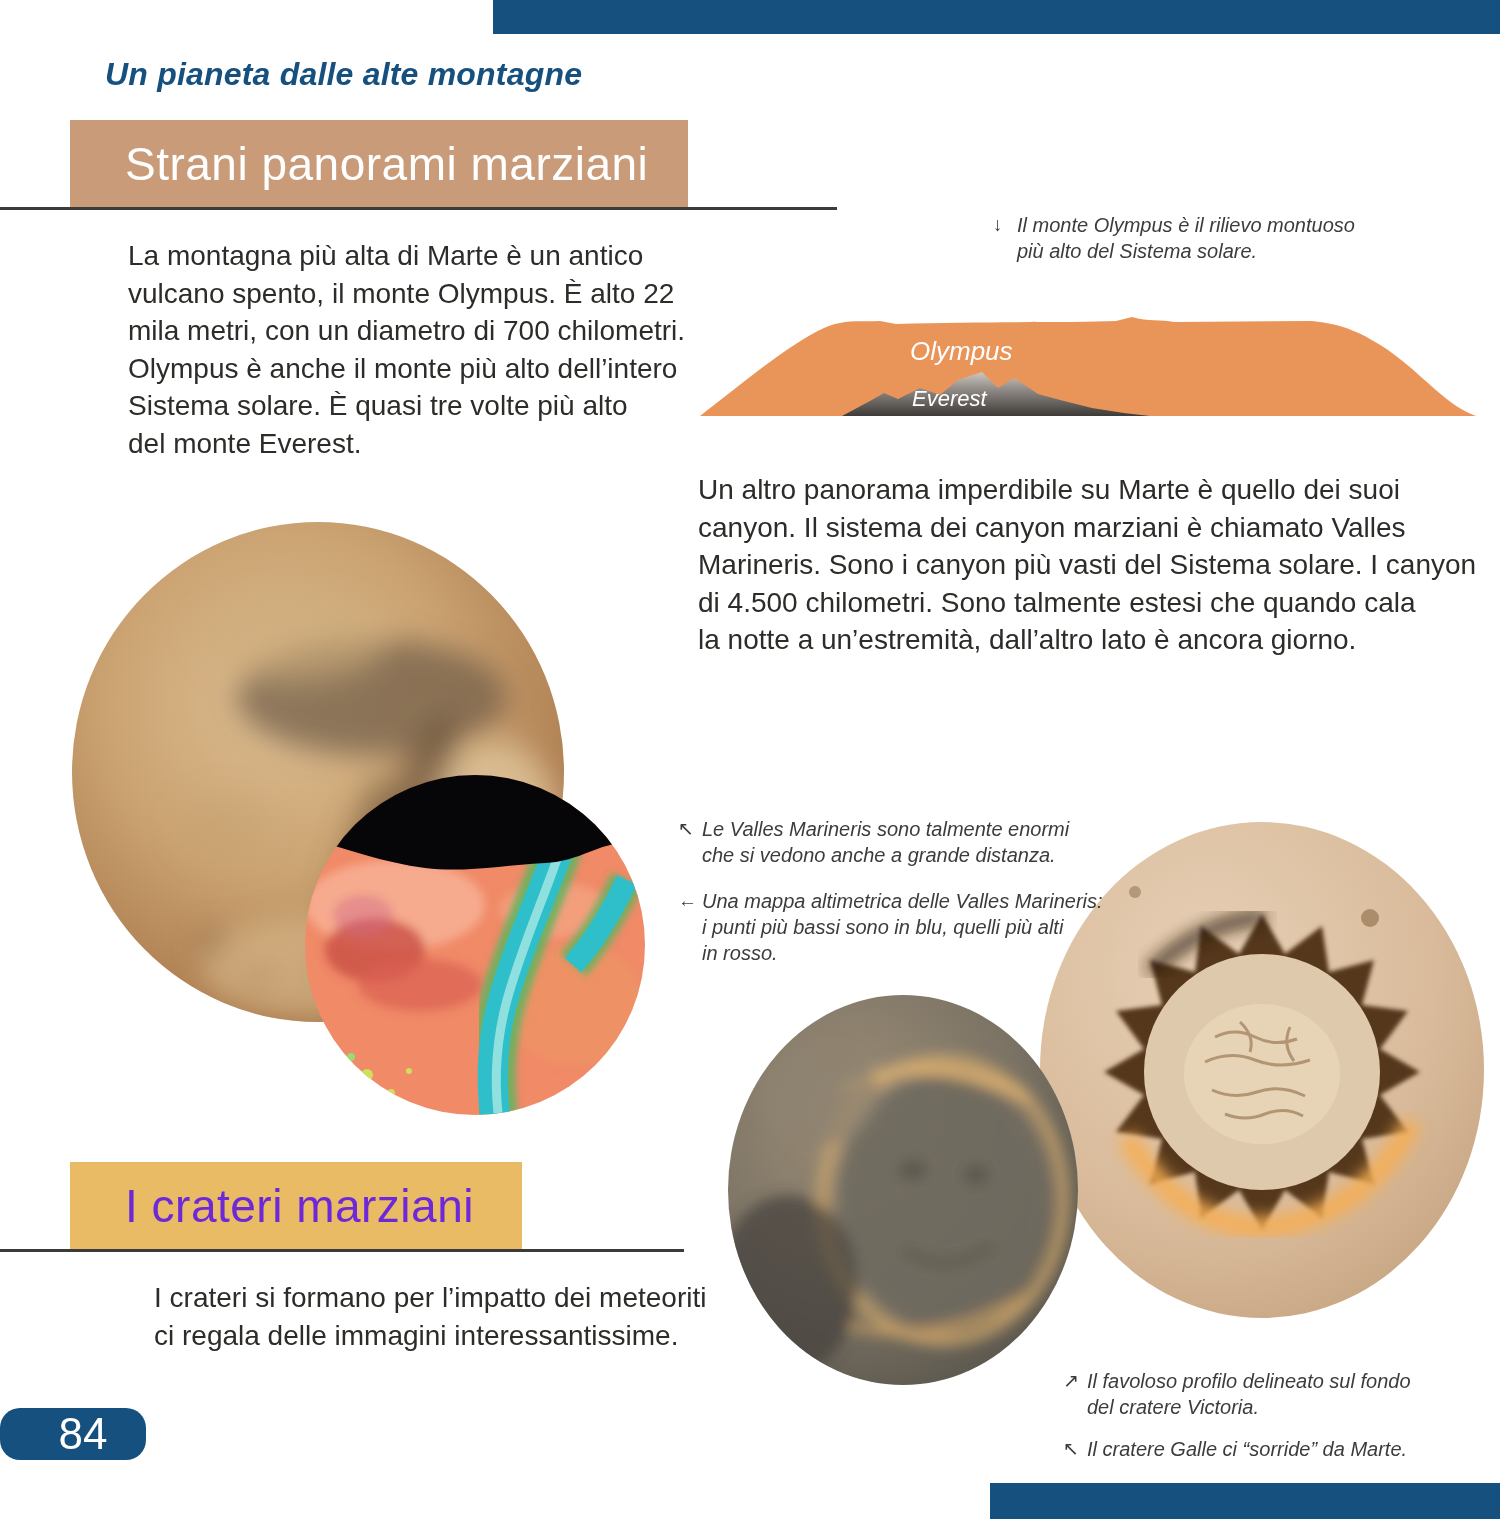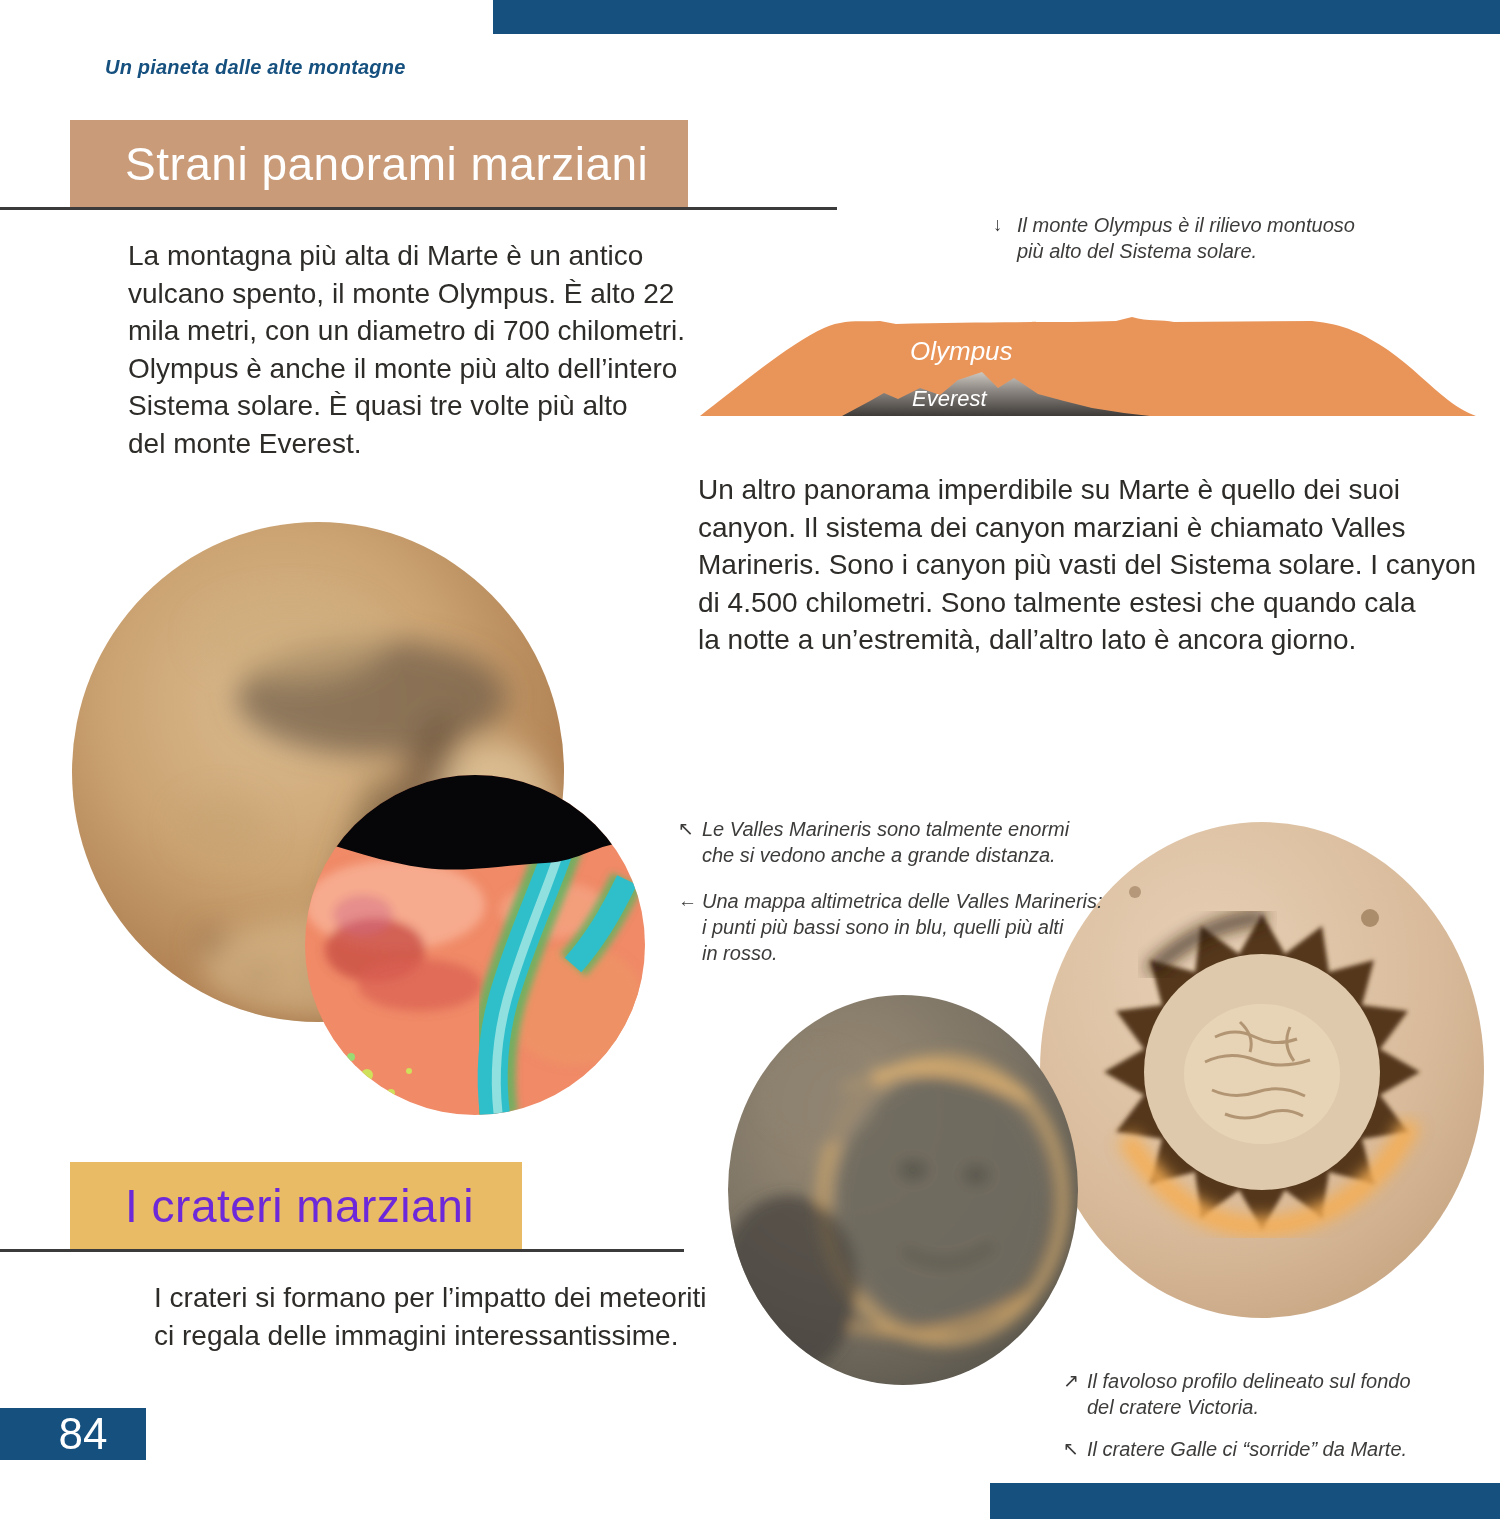--- a/index.html
+++ b/index.html
@@ -3,40 +3,40 @@
 <meta charset="utf-8">
 <style>
   html,body{margin:0;padding:0;background:#ffffff;}
   #page{
     position:relative;width:1500px;height:1519px;background:#ffffff;overflow:hidden;
     font-family:"Liberation Sans","DejaVu Sans",sans-serif;color:#2e2c29;
   }
   .abs{position:absolute;}
   .bar{background:#15507F;}
   .kicker{
-    font-size:20px;font-style:italic;font-weight:600;color:#15507F;letter-spacing:.2px;
+    font-size:32px;font-style:italic;font-weight:600;color:#15507F;letter-spacing:.2px;
   }
   .banner{
     display:flex;align-items:center;padding-left:55px;box-sizing:border-box;
     font-size:46px;font-weight:300;letter-spacing:.5px;
   }
   .banner-tan{background:#C99B79;color:#ffffff;}
   .banner-yellow{background:#E9BB64;color:#6d28d9;}
   .hline{background:#3b3b3b;height:3px;}
   .para{font-size:28px;line-height:37.5px;color:#2e2c29;}
   .para div{white-space:nowrap;}
   .caption{
     font-size:20px;line-height:26px;font-style:italic;color:#3d3c3b;
     display:flex;
   }
   .caption .arrow{flex:0 0 24px;font-style:normal;font-size:19px;}
   .caption .ctext div{white-space:nowrap;}
   .pagenum{
     display:flex;align-items:center;justify-content:center;
-    color:#ffffff;font-size:44px;font-weight:400;padding-left:20px;box-sizing:border-box;
+    color:#ffffff;font-size:44px;font-weight:400;padding-left:20px;box-sizing:border-box;border-radius:20px;
   }
   svg{display:block;}
 </style>
 </head>
 <body>
 
 <div id="page">
 
   <div class="abs bar" style="left:493px;top:0;width:1007px;height:34px;"></div>
 

